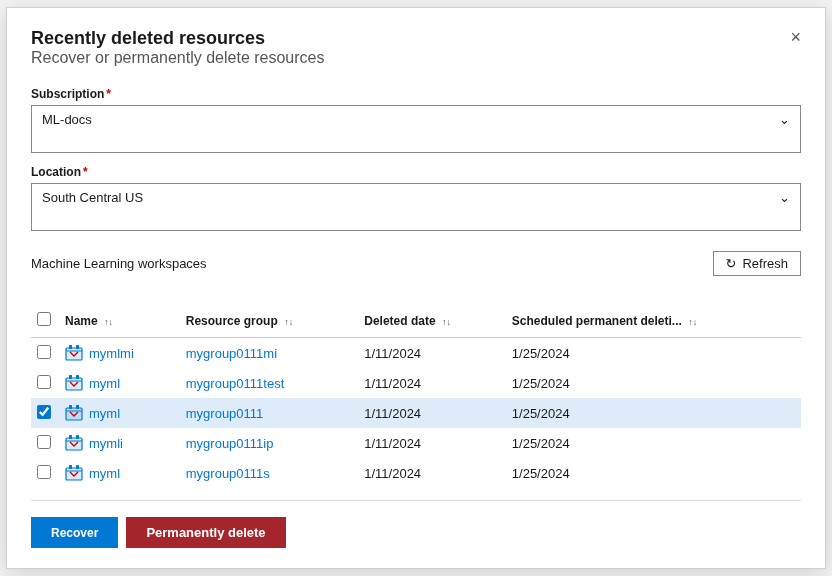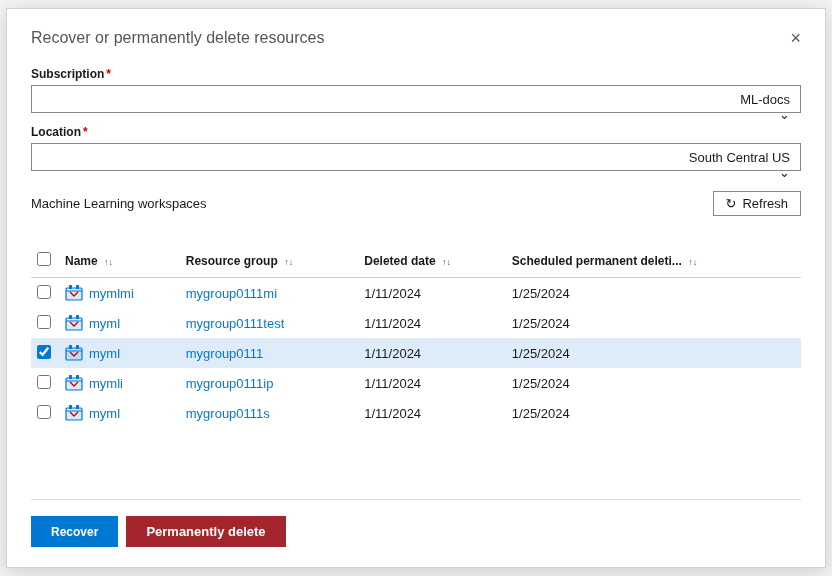--- a/index.html
+++ b/index.html
@@ -65,23 +65,22 @@
     .select-box {
       width: 100%;
       border: 1px solid #888;
       padding: 6px 10px;
       font-size: 13px;
       color: #1a1a1a;
       background: #fff;
       cursor: pointer;
       display: flex;
       justify-content: space-between;
-      align-items: flex-end;
-      height: 28px;
-      flex-direction: column;
+      align-items: flex-start;
+      height: 48px;
     }
     .section-header-row {
       display: flex;
       justify-content: space-between;
       align-items: center;
       margin-top: 8px;
       margin-bottom: 28px;
     }
     .section-label {
       font-size: 13px;
@@ -193,20 +192,21 @@
     .header-checkbox-cell {
       width: 28px;
     }
   </style>
 </head>
 <body>
 
 <div class="dialog">
   <div class="dialog-header">
     <div>
+      <div class="dialog-title">Recently deleted resources</div>
       <div class="dialog-subtitle">Recover or permanently delete resources</div>
     </div>
     <button class="close-btn">×</button>
   </div>
 
   <div class="form-field">
     <div class="field-label">
       <span>Subscription</span><span class="required-star">*</span>
     </div>
     <div class="select-box">

